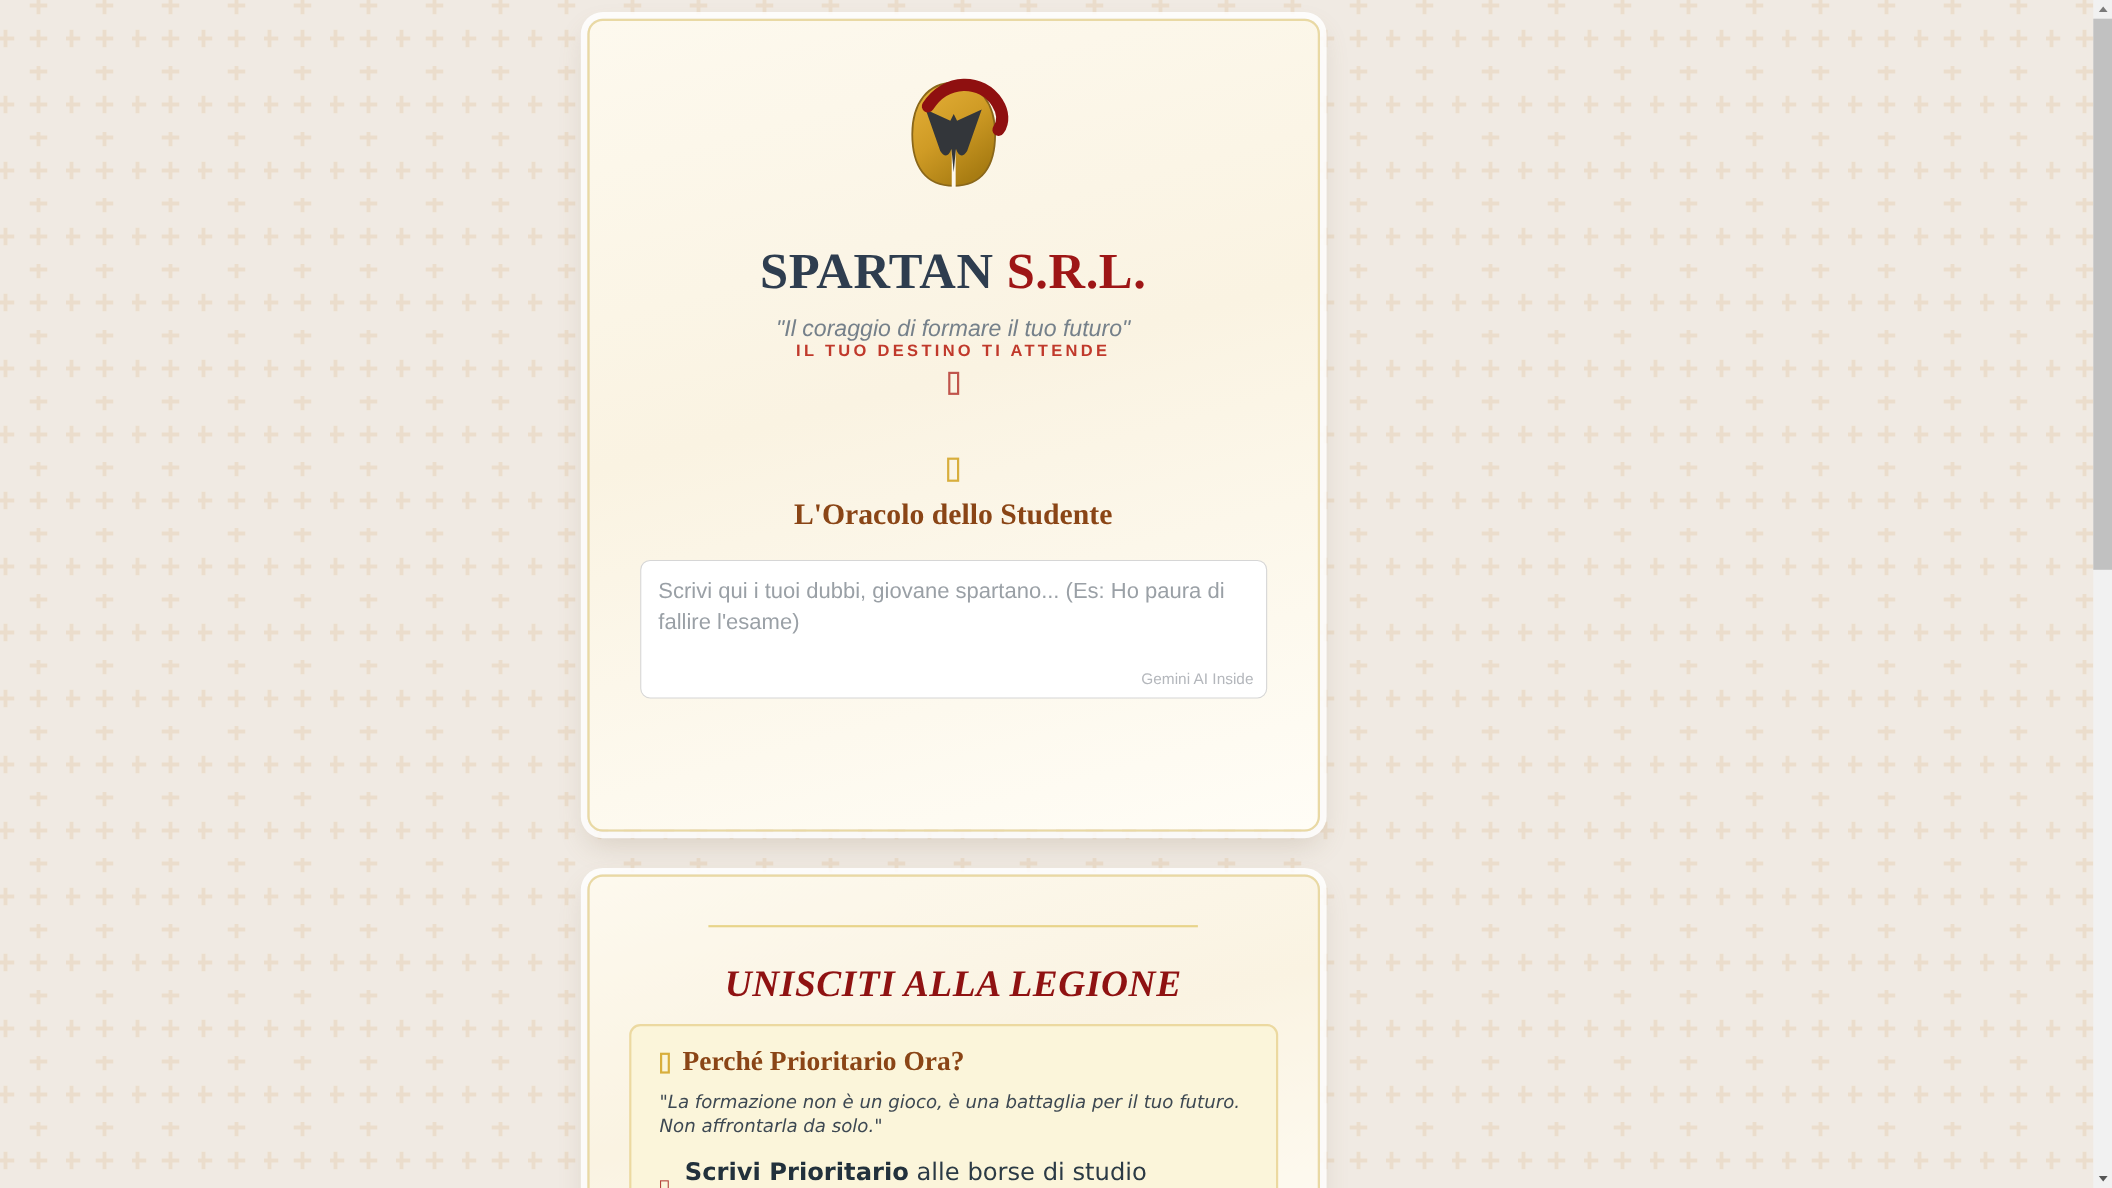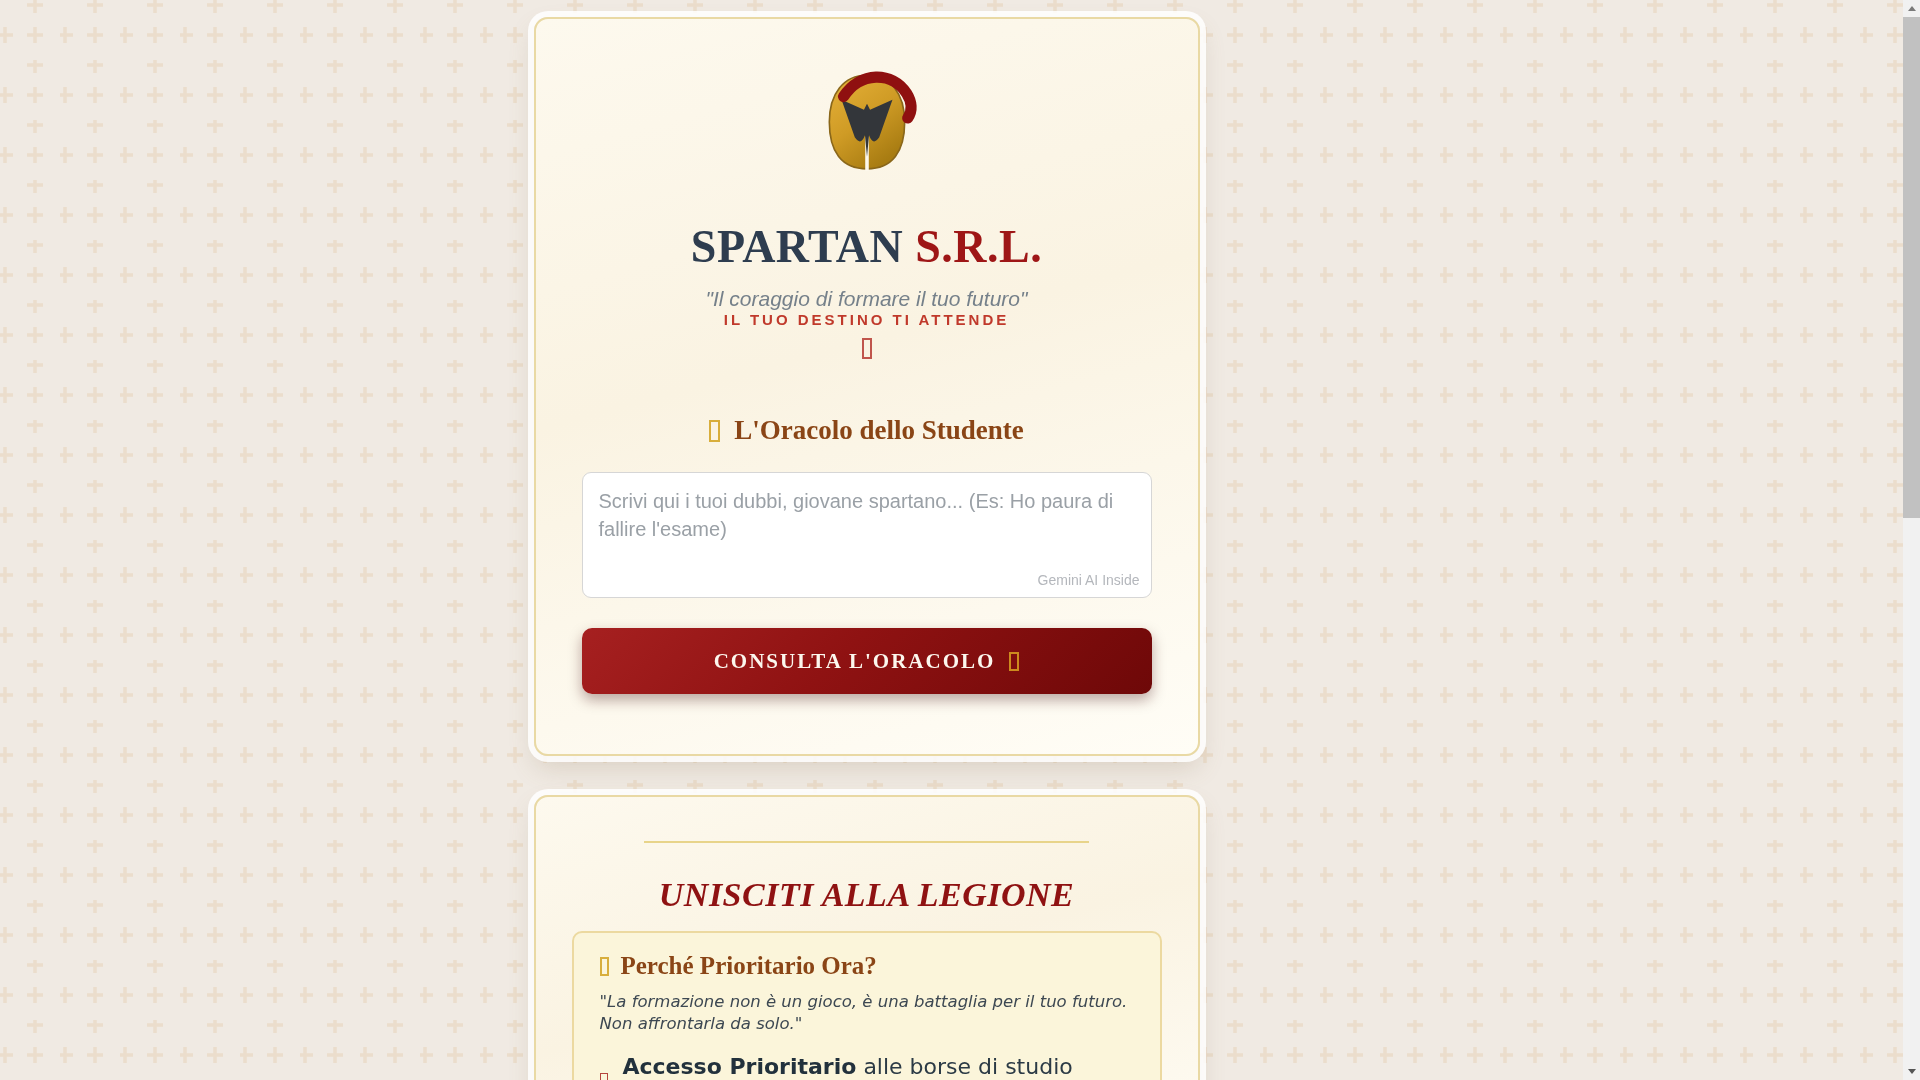--- a/index.html
+++ b/index.html
@@ -46,21 +46,21 @@
   .tofu { display: inline-block; border-style: solid; border-color: currentColor; }
   .cue-tofu {
     margin-top: 10px; width: 10px; height: 21px;
     border-width: 2px; color: #c0554c;
   }
   .oracle-heading {
     margin-top: 52px;
     font-family: "Liberation Serif", serif;
     font-weight: 700; font-size: 27px; line-height: 1.15;
     color: #8a4516;
-    display: flex; align-items: center; justify-content: center; gap: 14px;
+    display: flex; align-items: center; justify-content: center; gap: 14px; flex-direction: column;
   }
   .gold-tofu { width: 11px; height: 22px; border-width: 2px; color: #d8ae3c; }
 
   .textarea-wrap { position: relative; margin-top: 26px; }
   .oracle-textarea {
     width: 100%; height: 126px; resize: none;
     background: #ffffff;
     border: 1px solid #d6d6d6; border-radius: 9px;
     padding: 14px 16px;
     font-family: "Liberation Sans", sans-serif;
@@ -186,43 +186,39 @@
       <h2 class="oracle-heading">
         <span class="tofu gold-tofu"></span>
         <span>L'Oracolo dello Studente</span>
       </h2>
 
       <div class="textarea-wrap">
         <textarea class="oracle-textarea" placeholder="Scrivi qui i tuoi dubbi, giovane spartano... (Es: Ho paura di fallire l'esame)" style=""></textarea>
         <span class="ai-badge">Gemini AI Inside</span>
       </div>
 
-      <button class="consult-btn">
-        <span>CONSULTA L'ORACOLO</span>
-        <span class="tofu btn-tofu"></span>
-      </button>
     </section>
 
     <section class="card join-card">
       <div class="divider"></div>
 
       <h2 class="join-heading">UNISCITI ALLA LEGIONE</h2>
 
       <div class="why-box">
         <h3 class="why-heading">
           <span class="tofu why-gold-tofu"></span>
           <span>Perché Prioritario Ora?</span>
         </h3>
 
         <p class="why-quote">"La formazione non è un gioco, è una battaglia per il tuo futuro. Non affrontarla da solo."</p>
 
         <ul class="benefit-list">
           <li class="benefit-item">
             <span class="tofu bullet-tofu"></span>
-            <span><span class="benefit-bold">Accesso Prioritario</span><span> alle borse di studio Spartan 2025.</span></span>
+            <span><span class="benefit-bold">Scrivi Prioritario</span><span> alle borse di studio Spartan 2025.</span></span>
           </li>
 
         </ul>
       </div>
     </section>
 
   </div>
 </div>
 
 <div class="scrollbar">

